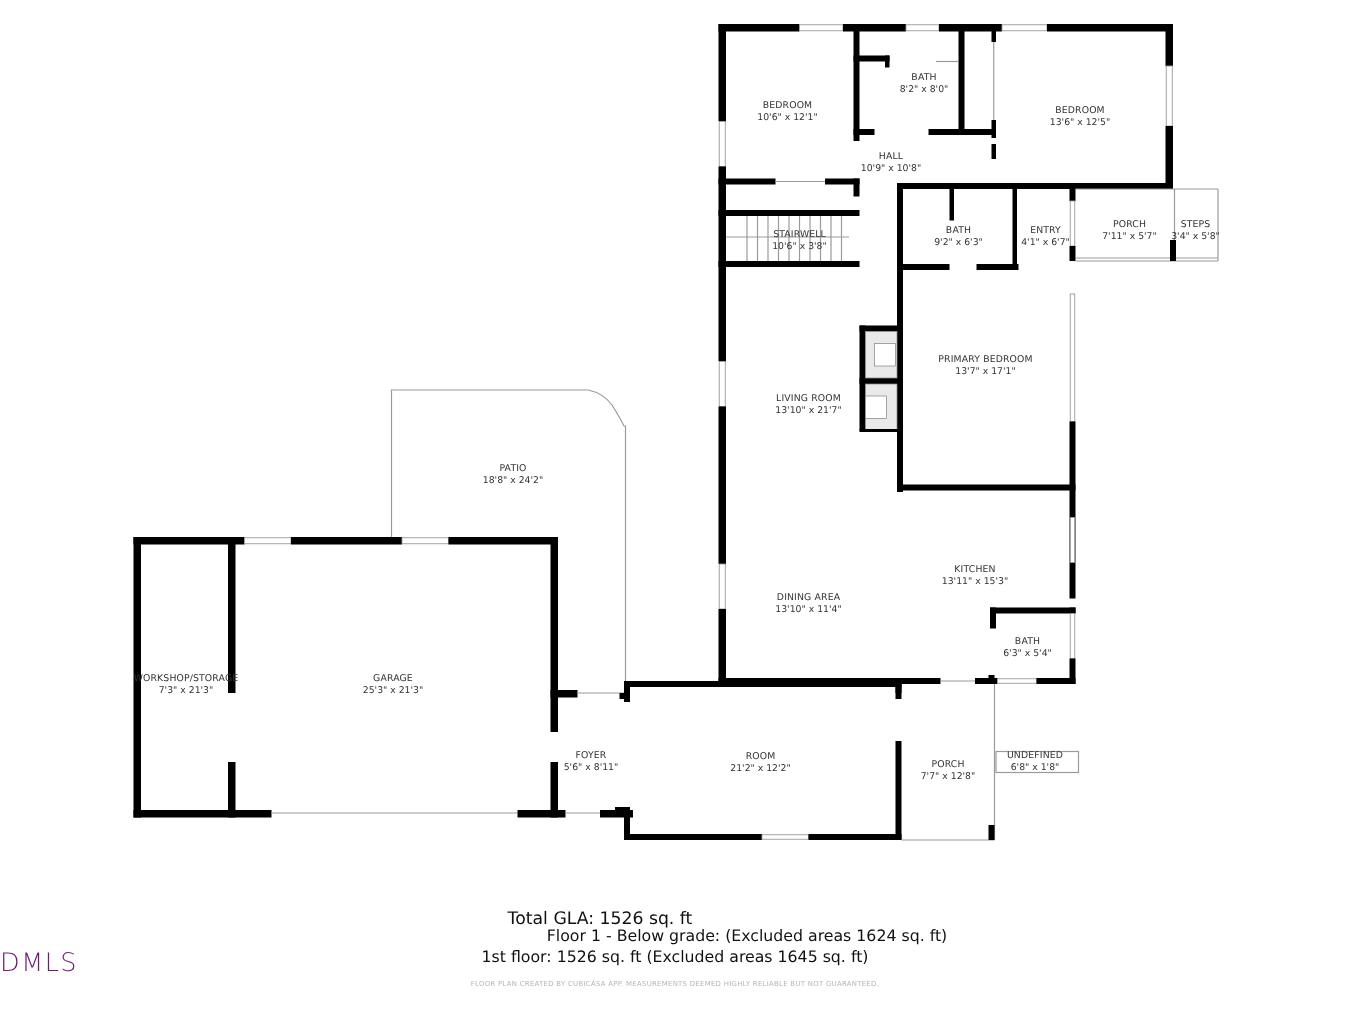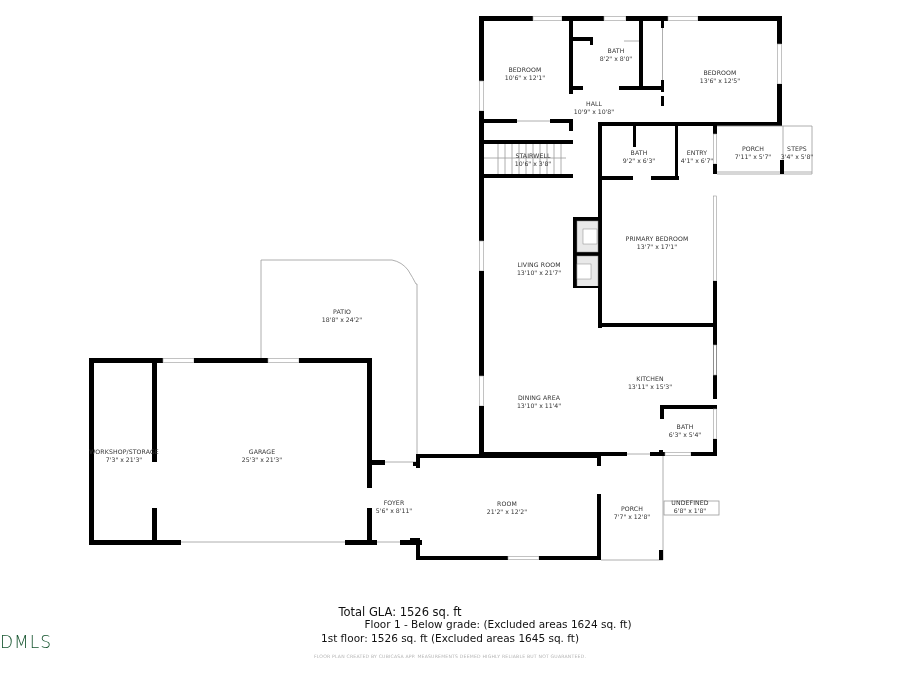--- a/index.html
+++ b/index.html
@@ -8,21 +8,21 @@
   .room-name { font-family: "DejaVu Sans", sans-serif; font-size: 6.2px; fill: #333; text-anchor: middle; letter-spacing: 0.1px; }
   .room-dim { font-family: "DejaVu Sans", sans-serif; font-size: 6.2px; fill: #333; text-anchor: middle; }
   .wall { fill: #000; }
   .thin { stroke: #9a9a9a; stroke-width: 0.8; fill: none; }
   .win { fill: #fff; stroke: #999; stroke-width: 0.6; }
   .summary { position: absolute; left: 0; width: 900px; text-align: center; color: #111; font-family: "DejaVu Sans", sans-serif; }
   #total { top: 605px; left: 0; font-size: 11.5px; font-weight: normal; width: 800px; }
   #floor1 { top: 618px; font-size: 10.5px; left: 0; width: 900px; padding-left: 48px; }
   #floor2 { top: 632px; font-size: 10.5px; left: 0; width: 900px; }
   #disclaimer { position: absolute; top: 654px; left: 0; width: 900px; text-align: center; font-size: 4.6px; color: #b5b5b5; letter-spacing: 0.2px; font-family: "DejaVu Sans", sans-serif; }
-  #logo { position: absolute; left: 0; top: 632px; font-size: 17px; color: #14532d; font-family: "DejaVu Sans", sans-serif; letter-spacing: 1px; font-weight: 200; }
+  #logo { position: absolute; left: 0; top: 632px; font-size: 17px; color: #701a75; font-family: "DejaVu Sans", sans-serif; letter-spacing: 1px; font-weight: 200; }
 </style>
 </head>
 <body>
 
 <svg id="plan" viewBox="0 0 900 675" xmlns="http://www.w3.org/2000/svg">
 
   <g>
     <path class="thin" d="M261,360 L261,260 L392,260 Q402,262 408,270 Q413,278 416,284 L417,284 L417,462"></path>
   </g>
 

